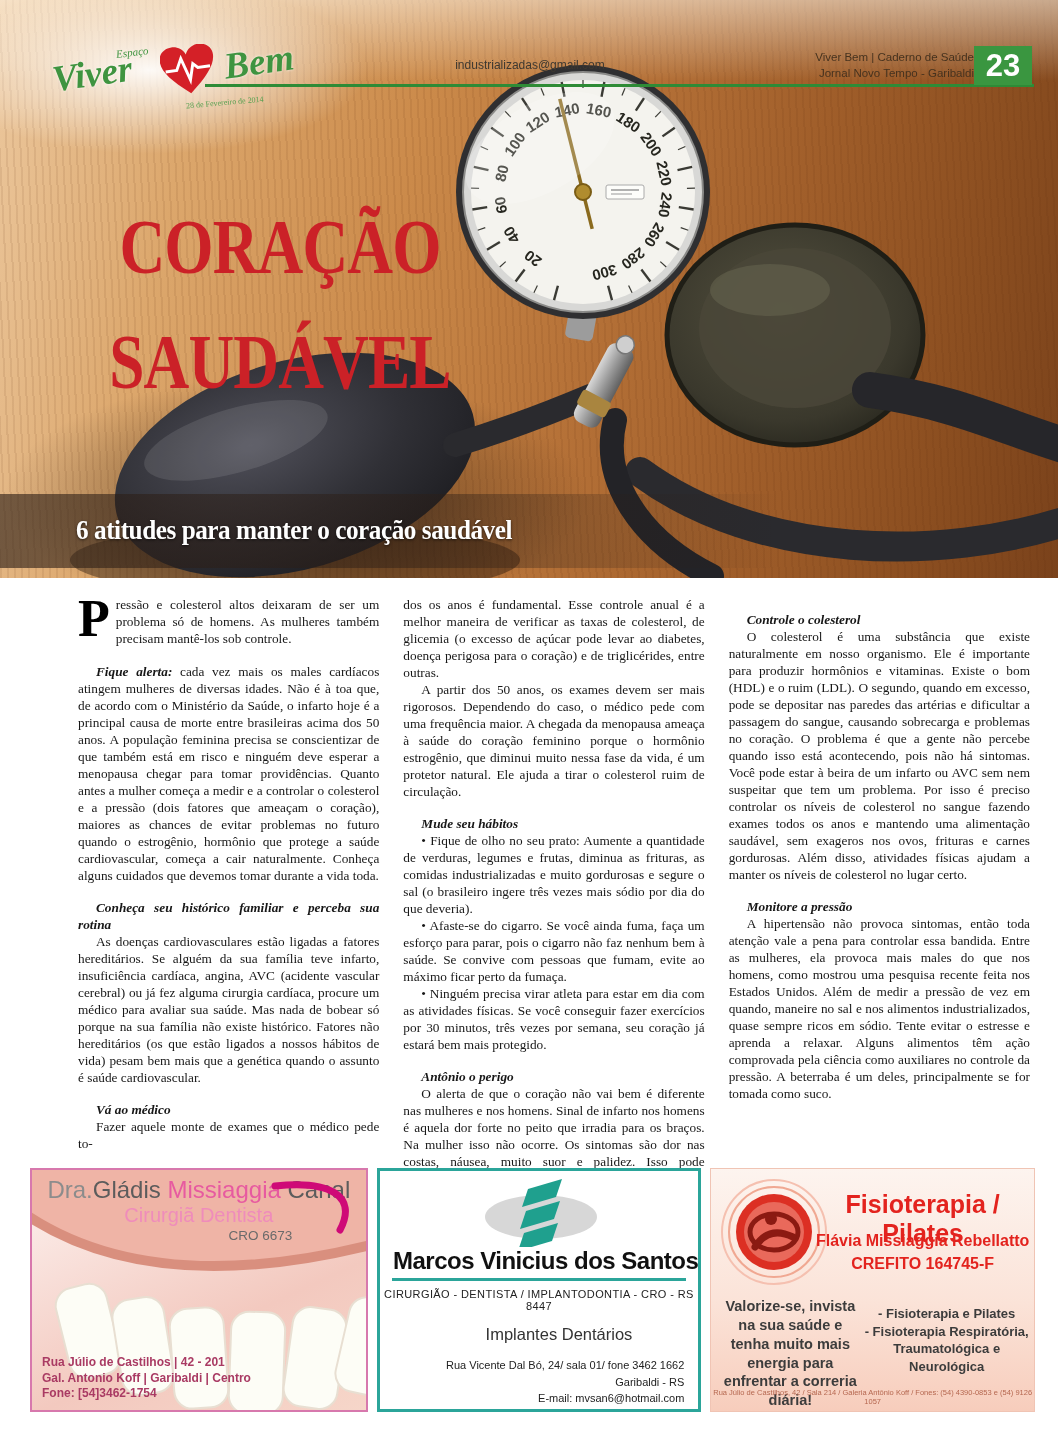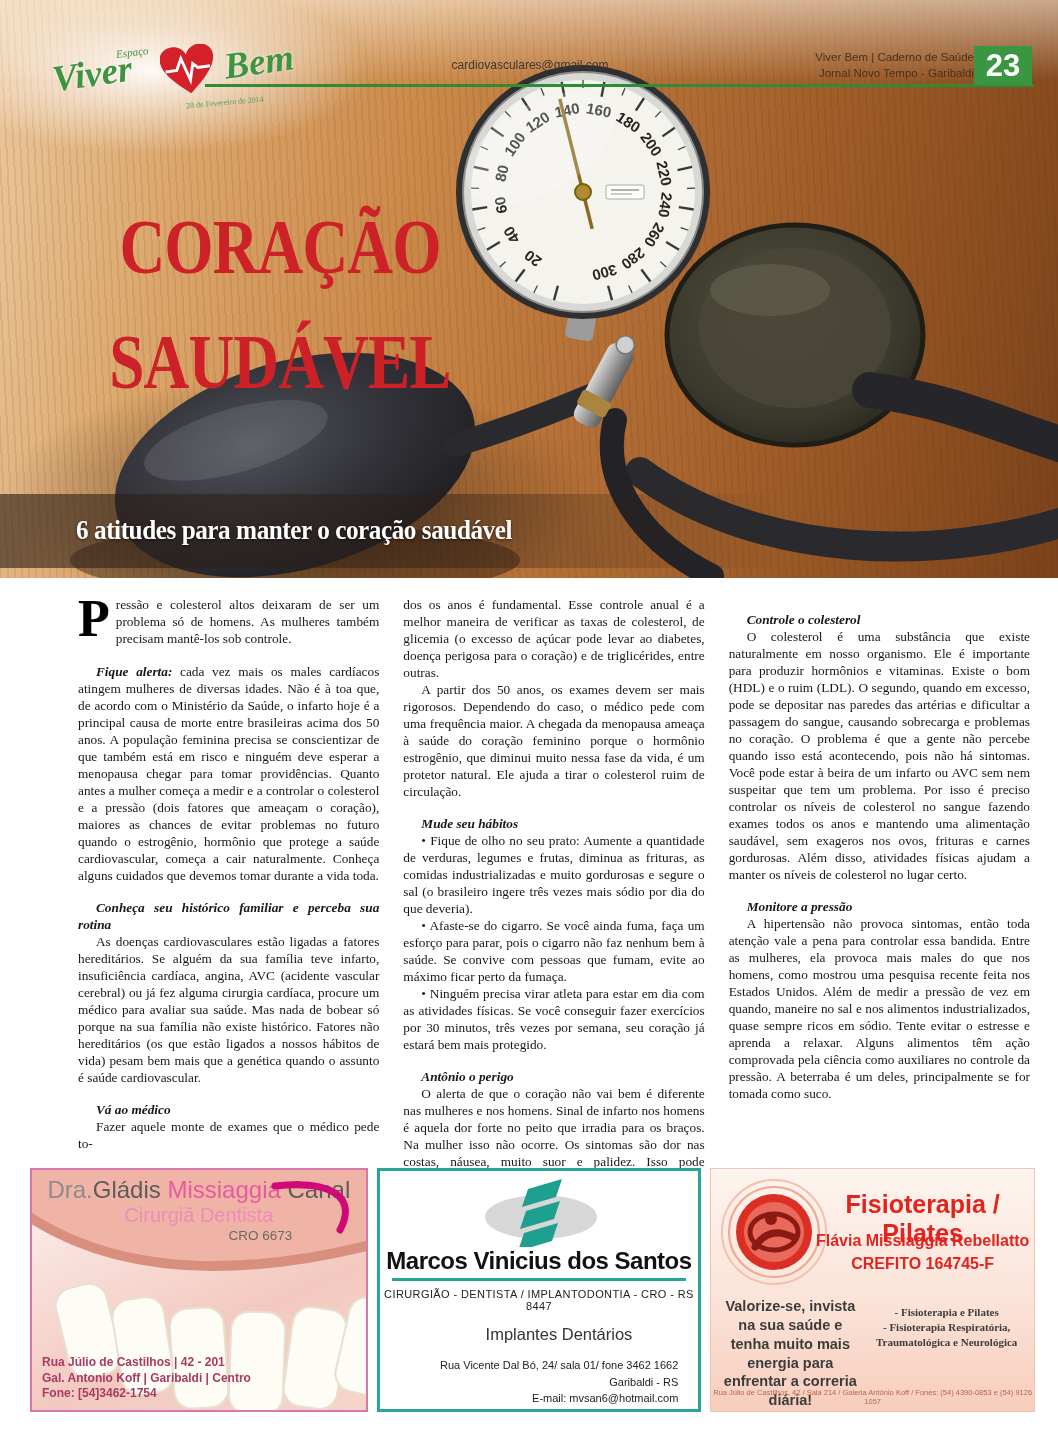--- a/index.html
+++ b/index.html
@@ -59,35 +59,35 @@
   .ads{position:absolute;top:1168px;left:30px;width:1005px;height:244px;display:flex;gap:9px;
        font-family:"Liberation Sans",sans-serif;}
   .ad1{position:relative;width:340px;border:2px solid #d778ad;box-sizing:border-box;overflow:hidden;
        background:linear-gradient(155deg,#fdf2ef 0%,#f8ded8 30%,#f3c9bf 62%,#f6d6c9 100%);}
   .ad1-title{position:absolute;top:6px;left:0;width:100%;text-align:center;font-size:24px;white-space:nowrap;}
   .ad1-title .t-gray{color:#8c8c8c;} .ad1-title .t-dark{color:#5c5c5c;} .ad1-title .t-pink{color:#e75aa0;}
   .ad1-sub{position:absolute;top:34px;left:0;width:100%;text-align:center;font-size:20px;color:#ef8cbb;}
   .ad1-cro{position:absolute;top:58px;left:0;width:78%;text-align:right;font-size:13.5px;color:#6a6a6a;}
   .ad1-addr{position:absolute;bottom:8px;left:10px;font-weight:bold;font-size:12px;line-height:1.3;color:#a93a63;}
   .ad2{position:relative;width:327px;border:3px solid #2ba59a;box-sizing:border-box;background:#fff;text-align:center;}
-  .ad2-name{margin-top:76px;font-size:24px;font-weight:bold;color:#111;letter-spacing:-.5px;}
+  .ad2-name{margin-top:76px;font-size:24px;font-weight:bold;color:#111;letter-spacing:-.5px;text-align:right;}
   .ad2-rule{height:3px;background:#2ba59a;margin:3px 12px 0;}
   .ad2-cred{margin-top:7px;font-size:11px;letter-spacing:.4px;color:#222;}
   .ad2-impl{margin-top:13px;font-size:16.5px;color:#333;padding-left:40px;}
-  .ad2-addr{margin-top:13px;padding-right:20px;font-size:11px;line-height:1.5;color:#222;text-align:right;}
+  .ad2-addr{margin-top:13px;padding-right:14px;font-size:11px;line-height:1.5;color:#222;text-align:right;}
   .ad3{position:relative;width:327px;box-sizing:border-box;border:1px solid #f0c4b4;overflow:hidden;
        background:linear-gradient(180deg,#fdf4ef 0%,#fbe3d8 55%,#f7cdbc 100%);}
   .ad3-title{position:absolute;top:21px;left:104px;right:4px;text-align:center;font-size:25px;
              font-weight:bold;color:#e3231e;}
   .ad3-name{position:absolute;top:60px;left:104px;right:4px;text-align:center;font-size:16px;
             font-weight:bold;color:#e3231e;line-height:1.45;}
   .ad3-left{position:absolute;top:128px;left:8px;width:142px;text-align:center;font-weight:bold;
             font-size:14.5px;line-height:1.3;color:#3c3c3c;}
   .ad3-right{position:absolute;top:136px;left:152px;right:4px;text-align:center;font-weight:bold;
-             font-size:11px;line-height:1.35;color:#3c3c3c;font-family:Liberation Serif, serif;}
+             font-size:13px;line-height:1.35;color:#3c3c3c;}
   .ad3-foot{position:absolute;bottom:5px;left:0;width:100%;text-align:center;font-size:7.5px;color:#b5674f;}
   .gauge-num{font-family:"Liberation Sans",sans-serif;font-size:15px;font-weight:bold;fill:#26261f;
              text-anchor:middle;dominant-baseline:middle;}
 </style>
 </head>
 <body>
 
 <div class="page">
 
   <div class="hero">
@@ -210,21 +210,21 @@
     <span class="viver">Viver</span>
     <span class="heart">
       <svg width="56" height="52" viewBox="0 0 50 46">
         <path d="M25 44 C 8 30 1 21 1 12 C 1 5 7 1 13 1 C 18 1 23 4 25 9 C 27 4 32 1 37 1 C 43 1 49 5 49 12 C 49 21 42 30 25 44 Z" fill="#d42027" transform="rotate(-8 25 23)"></path>
         <polyline points="5,22 15,22 20,12 26,32 30,18 34,22 45,22" fill="none" stroke="#fff" stroke-width="2.6" transform="rotate(-8 25 23)"></polyline>
       </svg>
     </span>
     <span class="bem">Bem</span>
     <span class="date">28 de Fevereiro de 2014</span>
   </div>
-  <div class="hdr-email">cardiovasculares@gmail.com</div>
+  <div class="hdr-email">industrializadas@gmail.com</div>
   <div class="green-line"></div>
   <div class="edition">
     <div>Viver Bem | Caderno de Saúde</div>
     <div>Jornal Novo Tempo - Garibaldi</div>
   </div>
   <div class="pagebox">23</div>
 
   <div class="title">
     <div>CORAÇÃO</div>
     <div>SAUDÁVEL</div>

